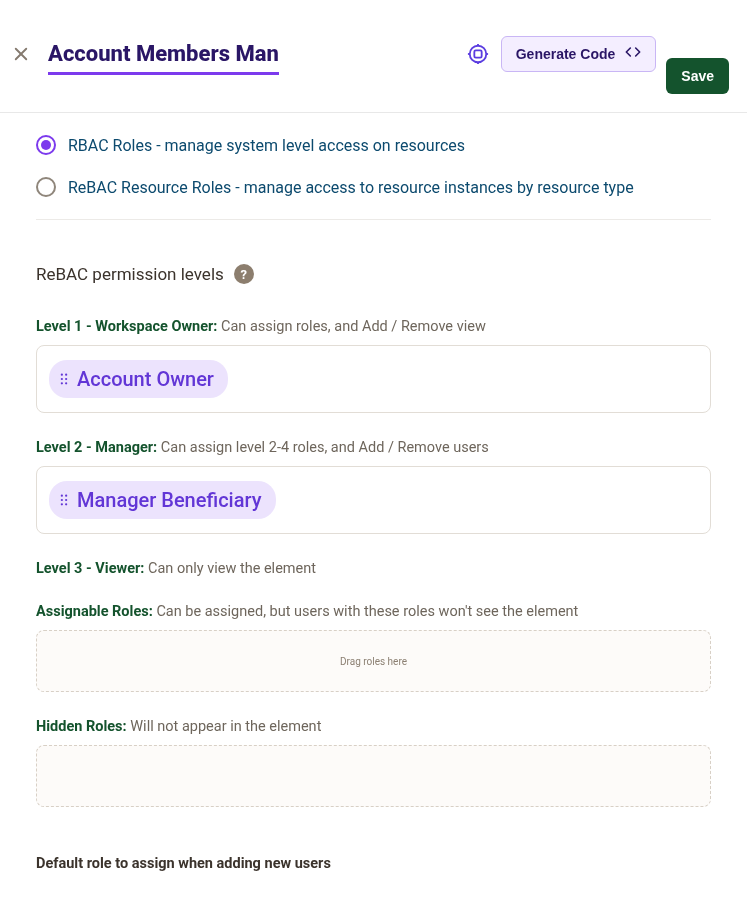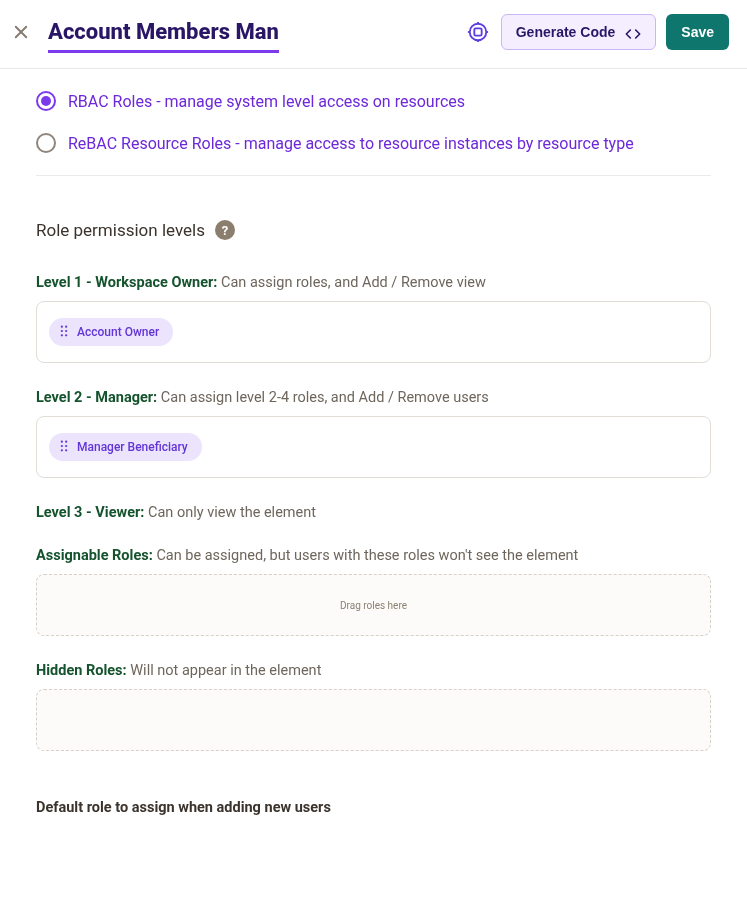--- a/index.html
+++ b/index.html
@@ -37,33 +37,34 @@
       margin-right: 12px;
     }
     .btn {
       font-size: 14px;
       font-weight: 600;
       border-radius: 6px;
       padding: 9px 14px;
       cursor: pointer;
       border: 1px solid transparent;
       display: inline-flex;
-      align-items: flex-end;
+      align-items: flex-start;
       gap: 10px;
     }
     .btn-outline {
       background: #f4eeff;
       border: 1px solid #c9b6f5;
       color: #2a1666;
       margin-right: 10px;
     }
     .btn-outline svg { width: 16px; height: 12px; }
     .btn-primary {
-      background: #0f766e;
+      background: #14532d;
       color: #fff;
+      margin-top: 44px;
     }
     .content { padding: 22px 36px 40px 36px; }
     .section-heading {
       font-size: 17px;
       color: #3b332c;
       margin-bottom: 18px;
       font-weight: 400;
     }
     .radio-row {
       display: flex;
@@ -82,21 +83,21 @@
       flex-shrink: 0;
     }
     .radio-outer.selected { border-color: #7c3aed; }
     .radio-inner {
       width: 10px; height: 10px;
       background: #7c3aed;
       border-radius: 50%;
     }
     .radio-label {
       font-size: 16px;
-      color: #6d28d9;
+      color: #0c4a6e;
     }
     .divider {
       border: none;
       border-top: 1px solid #eceae7;
       margin: 8px 0 44px 0;
     }
     .perm-heading {
       display: flex;
       align-items: center;
       gap: 10px;
@@ -146,23 +147,24 @@
       justify-content: center;
       color: #8c8073;
       font-size: 10px;
     }
     .drop-box.dashed.empty { min-height: 62px; }
     .pill {
       background: #ece3fd;
       color: #6236d6;
       border-radius: 18px;
       padding: 7px 14px 7px 10px;
-      font-size: 12px;
+      font-size: 20px;
       font-weight: 500;
       display: inline-flex;
+      align-items: center;
       gap: 8px;
       cursor: grab;
     }
     .pill .drag-dots {
       width: 10px; height: 12px;
       color: #6236d6;
     }
     .default-label {
       font-size: 14.5px;
       font-weight: 700;
@@ -213,21 +215,21 @@
   </div>
 
   <div class="radio-row">
     <span class="radio-outer"></span>
     <span class="radio-label">ReBAC Resource Roles - manage access to resource instances by resource type</span>
   </div>
 
   <hr class="divider">
 
   <div class="perm-heading">
-    <span class="perm-heading-text">Role permission levels</span>
+    <span class="perm-heading-text">ReBAC permission levels</span>
     <span class="help-circle">?</span>
   </div>
 
   <div class="level-block">
     <div class="level-label">
       <strong>Level 1 - Workspace Owner:</strong>
       <span class="desc"> <span>Can assign roles, and Add / Remove view</span></span>
     </div>
     <div class="drop-box">
       <span class="pill">

